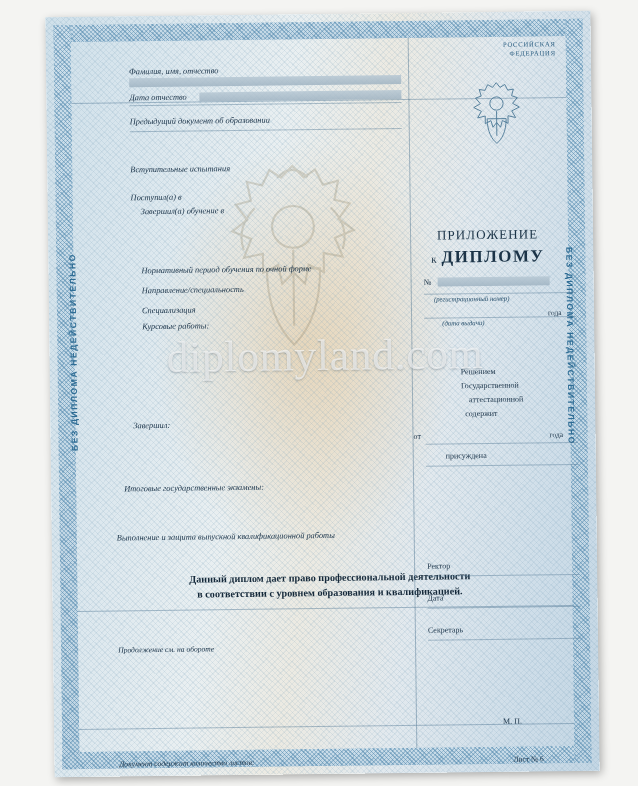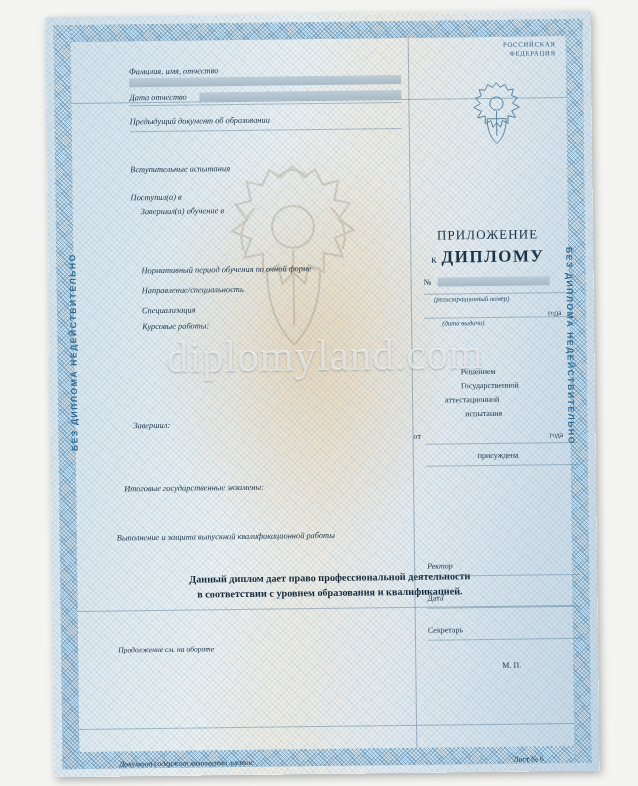--- a/index.html
+++ b/index.html
@@ -319,40 +319,40 @@
         <div class="fillbar" style="left:26px; top:240px; width:112px;"></div>
         <div class="ruleline" style="left:12px; top:256px; width:152px;"></div>
         <div class="micro" style="left:22px; top:258px;">(регистрационный номер)</div>
 
         <div class="ruleline" style="left:12px; top:280px; width:152px;"></div>
         <div class="micro" style="left:30px; top:282px;">(дата выдачи)</div>
         <div class="rtext" style="left:136px; top:272px; font-size:7.5px;">года</div>
 
         <div class="rtext" style="left:48px; top:330px;">Решением</div>
         <div class="rtext" style="left:48px; top:344px;">Государственной</div>
-        <div class="rtext" style="left:32px; top:358px;">аттестационной</div>
-        <div class="rtext" style="left:52px; top:372px;">испытания</div>
+        <div class="rtext" style="left:56px; top:358px;">аттестационной</div>
+        <div class="rtext" style="left:52px; top:372px;">содержит</div>
 
         <div class="rtext" style="left:0; top:394px;">от</div>
         <div class="rtext" style="left:136px; top:394px; font-size:7.5px;">года</div>
         <div class="ruleline" style="left:12px; top:406px; width:152px;"></div>
 
-        <div class="rtext" style="left:64px; top:414px;">присуждена</div>
+        <div class="rtext" style="left:32px; top:414px;">присуждена</div>
         <div class="ruleline" style="left:12px; top:428px; width:152px;"></div>
 
-        <div class="rtext" style="left:12px; top:524px;font-style:italic;">Ректор</div>
+        <div class="rtext" style="left:12px; top:524px;">Ректор</div>
         <div class="ruleline" style="left:12px; top:538px; width:152px;"></div>
 
         <div class="rtext" style="left:12px; top:556px;">Дата</div>
         <div class="ruleline" style="left:12px; top:570px; width:152px;"></div>
 
         <div class="rtext" style="left:12px; top:588px;">Секретарь</div>
         <div class="ruleline" style="left:12px; top:602px; width:152px;"></div>
 
-        <div class="rtext" style="left:86px; top:624px;">М. П.</div>
+        <div class="rtext" style="left:86px; top:680px;">М. П.</div>
 
         <div class="rtext" style="left:96px; top:718px; font-size:7.5px;">Лист № 6</div>
       </div>
 
     </div>
   </div>
 
   <div id="brand">diplomyland.com</div>
 </div>
 

